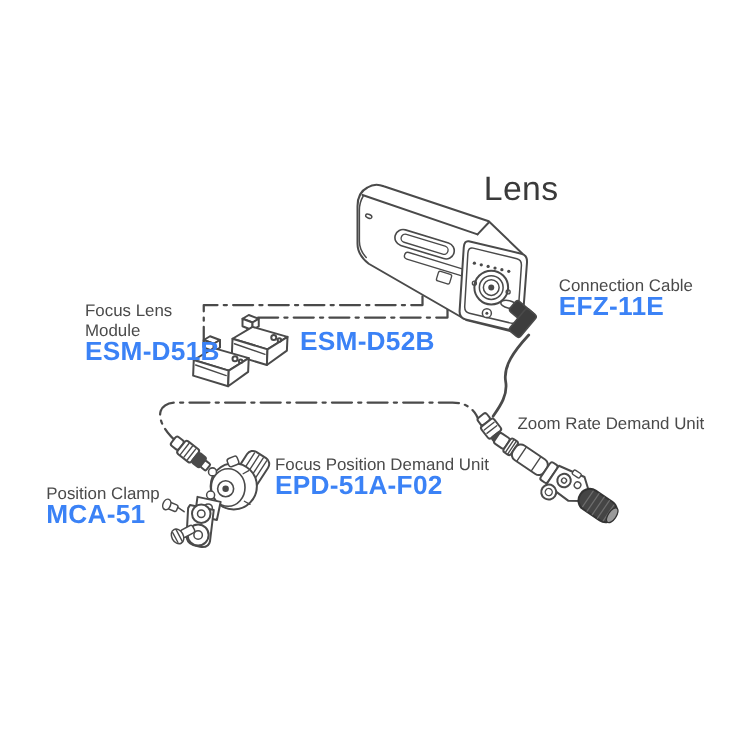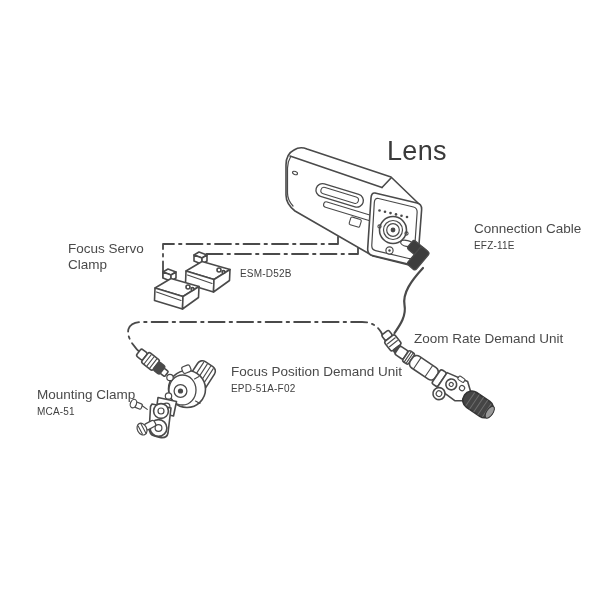--- a/index.html
+++ b/index.html
@@ -1,21 +1,21 @@
 <!DOCTYPE html>
 <html><head>
 <meta charset="utf-8">
 <style>
   html,body{margin:0;padding:0;}
   body{width:600px;height:600px;background:#ffffff;overflow:hidden;
        font-family:"Liberation Sans", sans-serif;}
   .stage{position:relative;width:600px;height:468px;background:#ffffff;}
   svg.art{position:absolute;left:0;top:0;}
   .lbl{position:absolute;color:#4a4a4a;font-size:13.5px;line-height:16px;white-space:nowrap;}
-  .lbl .model{color:#404040;font-weight:normal;font-size:10px;line-height:18px;letter-spacing:.2px;}
+  .lbl .model{color:#3b82f6;font-weight:bold;font-size:21px;line-height:18px;letter-spacing:.2px;}
   .title{position:absolute;color:#3a3a3a;font-size:27px;font-weight:500;letter-spacing:.3px;}
 </style>
 </head>
 <body>
 
 <div class="stage">
 
   <svg class="art" width="600" height="600" viewBox="0 0 600 600">
     <defs>
       <g id="servo-module">
@@ -165,41 +165,42 @@
           <rect x="145" y="424" width="11" height="6.5" rx="2" fill="#ffffff" stroke-width="1.2"></rect>
           <ellipse cx="141.5" cy="427" rx="4.6" ry="6.2" fill="#ffffff" stroke-width="1.2"></ellipse>
           <path d="M139.5,422.5 v9 M143,421.5 v11" stroke-width="1.1"></path>
         </g>
       </g>
     </g>
   </svg>
 
   <div class="title" style="left:387px;top:136px;">Lens</div>
 
-  <div class="lbl" style="left:474px;top:221px;">
+  <div class="lbl" style="left:447px;top:221px;">
     <div>Connection Cable</div>
     <div class="model">EFZ-11E</div>
   </div>
 
   <div class="lbl" style="left:68px;top:241px;">
-    <div>Focus Servo</div>
-    <div>Clamp</div>
+    <div>Focus Lens</div>
+    <div>Module</div>
+    <div class="model">ESM-D51B</div>
   </div>
 
   <div class="lbl" style="left:240px;top:265px;">
     <div class="model">ESM-D52B</div>
   </div>
 
   <div class="lbl" style="left:414px;top:310px;margin-top:21px;">
     <div>Zoom Rate Demand Unit</div>
   </div>
 
-  <div class="lbl" style="left:231px;top:364px;">
+  <div class="lbl" style="left:220px;top:364px;">
     <div>Focus Position Demand Unit</div>
     <div class="model">EPD-51A-F02</div>
   </div>
 
   <div class="lbl" style="left:37px;top:387px;">
-    <div>Mounting Clamp</div>
+    <div>Position Clamp</div>
     <div class="model">MCA-51</div>
   </div>
 
 </div>
 
 </body></html>

